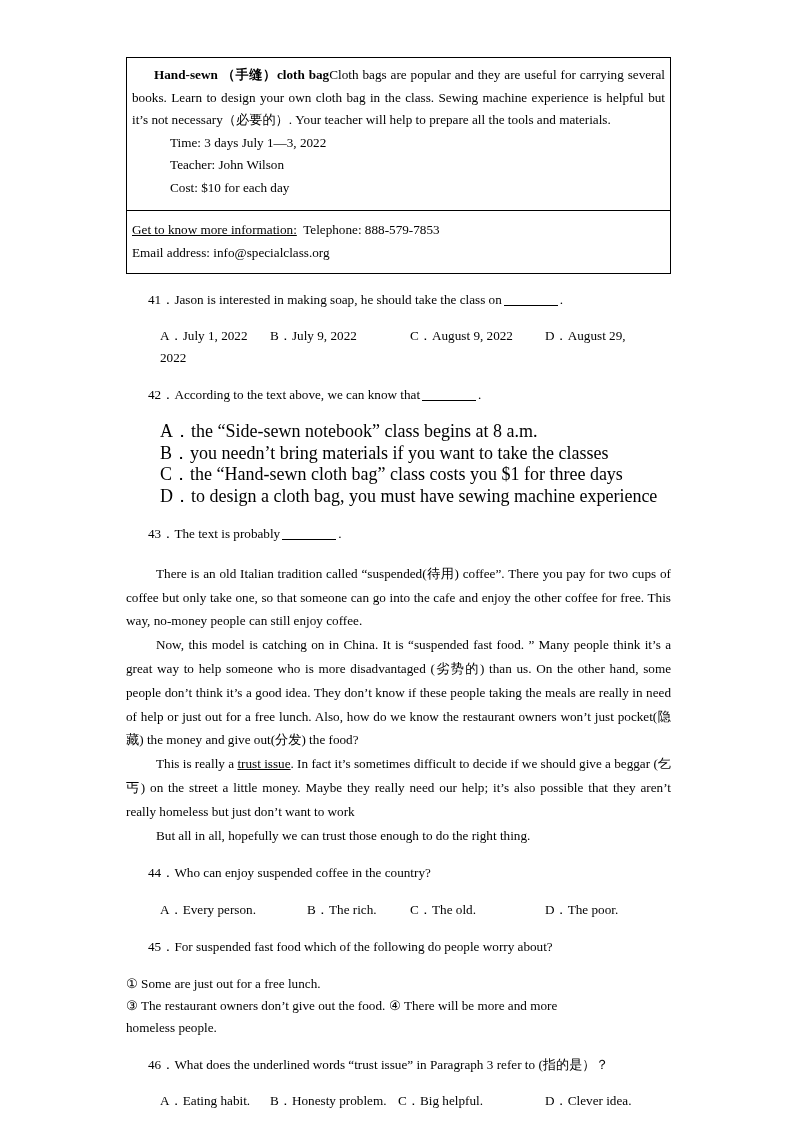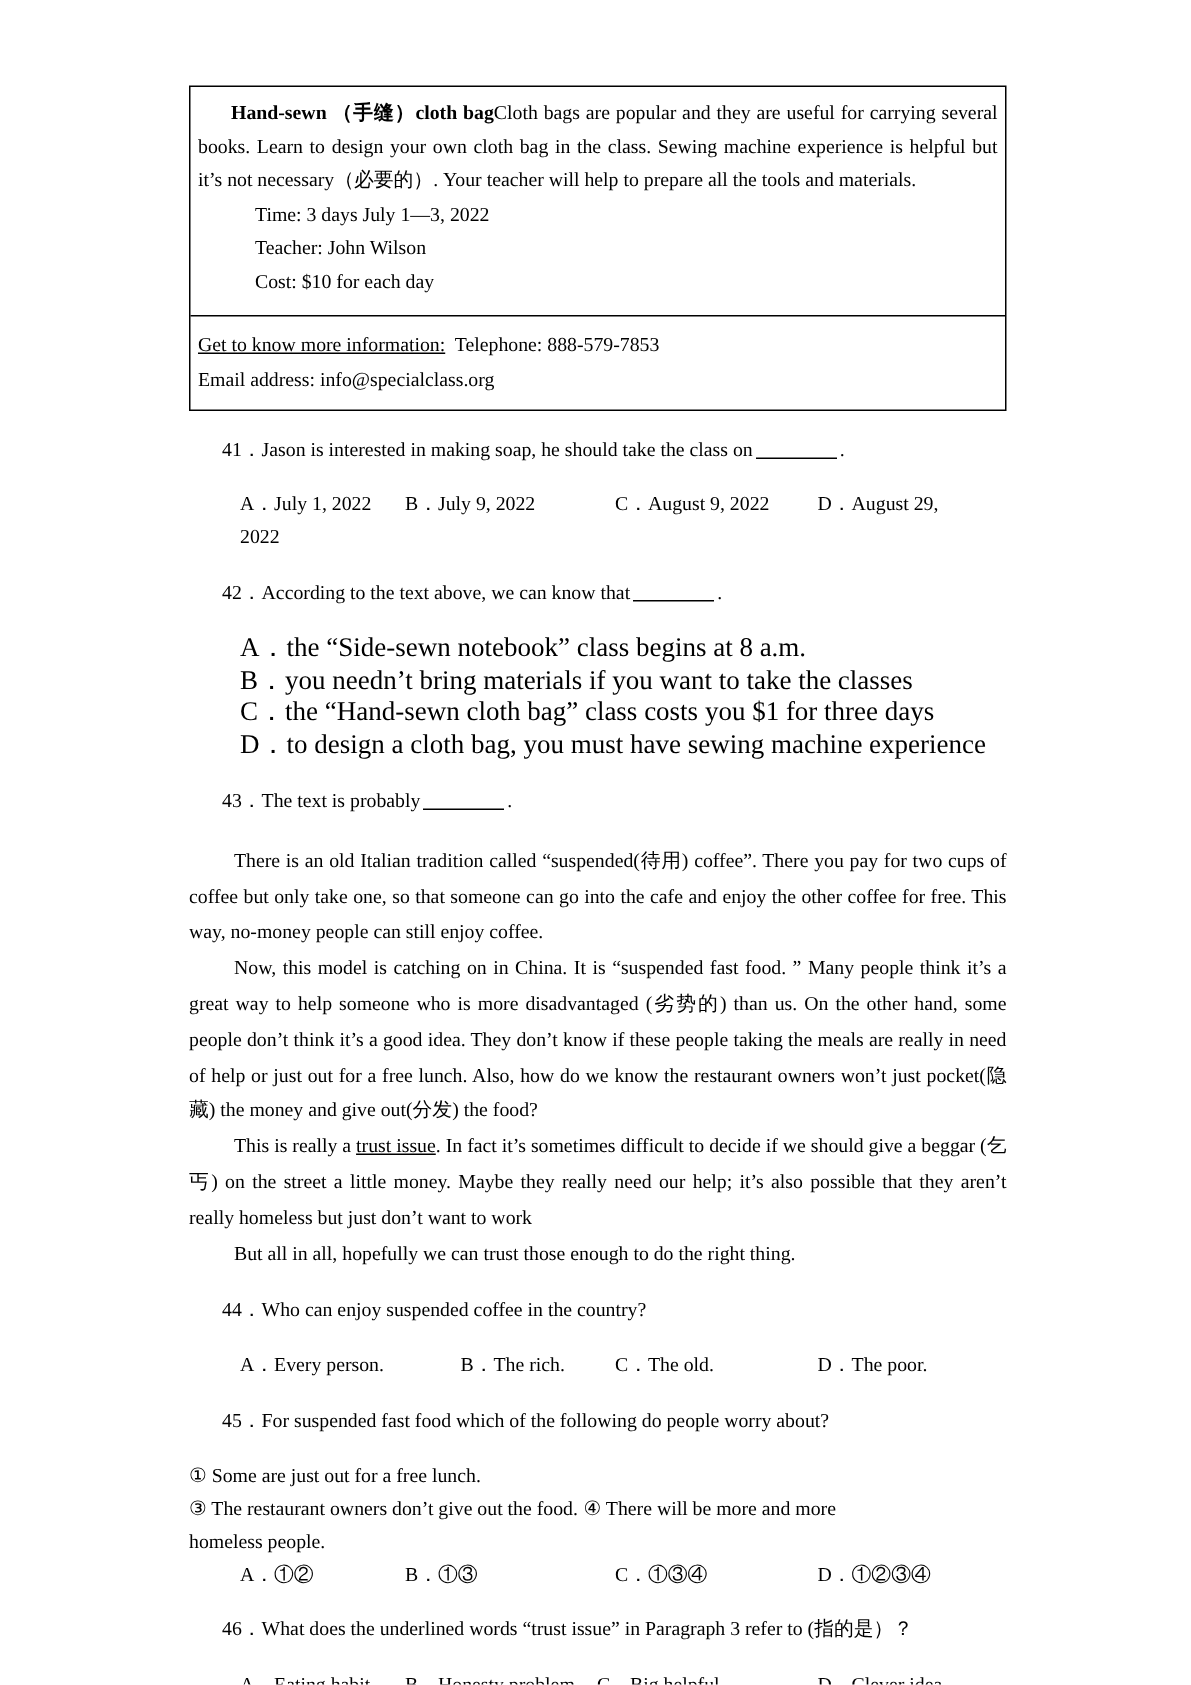--- a/index.html
+++ b/index.html
@@ -213,26 +213,20 @@
   <div>
     <p class="qline"><span>45．</span><span>For suspended fast food which of the following do people worry about?</span></p>
     <div class="circ-row">
       <span class="circ-item c1">① Some are just out for a free lunch.</span>
     </div>
     <div class="circ-row">
       <span class="circ-item c3">③ The restaurant owners don’t give out the food.</span>
       <span class="circ-item c4">④ There will be more and more</span>
     </div>
     <p class="plain-line">homeless people.</p>
-    <div class="opts">
-      <span class="opt cA"><span>A．</span><span>①②</span></span>
-      <span class="opt cB"><span>B．</span><span>①③</span></span>
-      <span class="opt cC"><span>C．</span><span>①③④</span></span>
-      <span class="opt cD"><span>D．</span><span>①②③④</span></span>
-    </div>
   </div>
 
   <div>
     <p class="qline"><span>46．</span><span>What does the underlined words “trust issue” in Paragraph 3 refer to (指的是）？</span></p>
     <div class="opts">
       <span class="opt cA"><span>A．</span><span>Eating habit.</span></span>
       <span class="opt cB"><span>B．</span><span>Honesty problem.</span></span>
       <span class="opt cC46"><span>C．</span><span>Big helpful.</span></span>
       <span class="opt cD"><span>D．</span><span>Clever idea.</span></span>
     </div>

